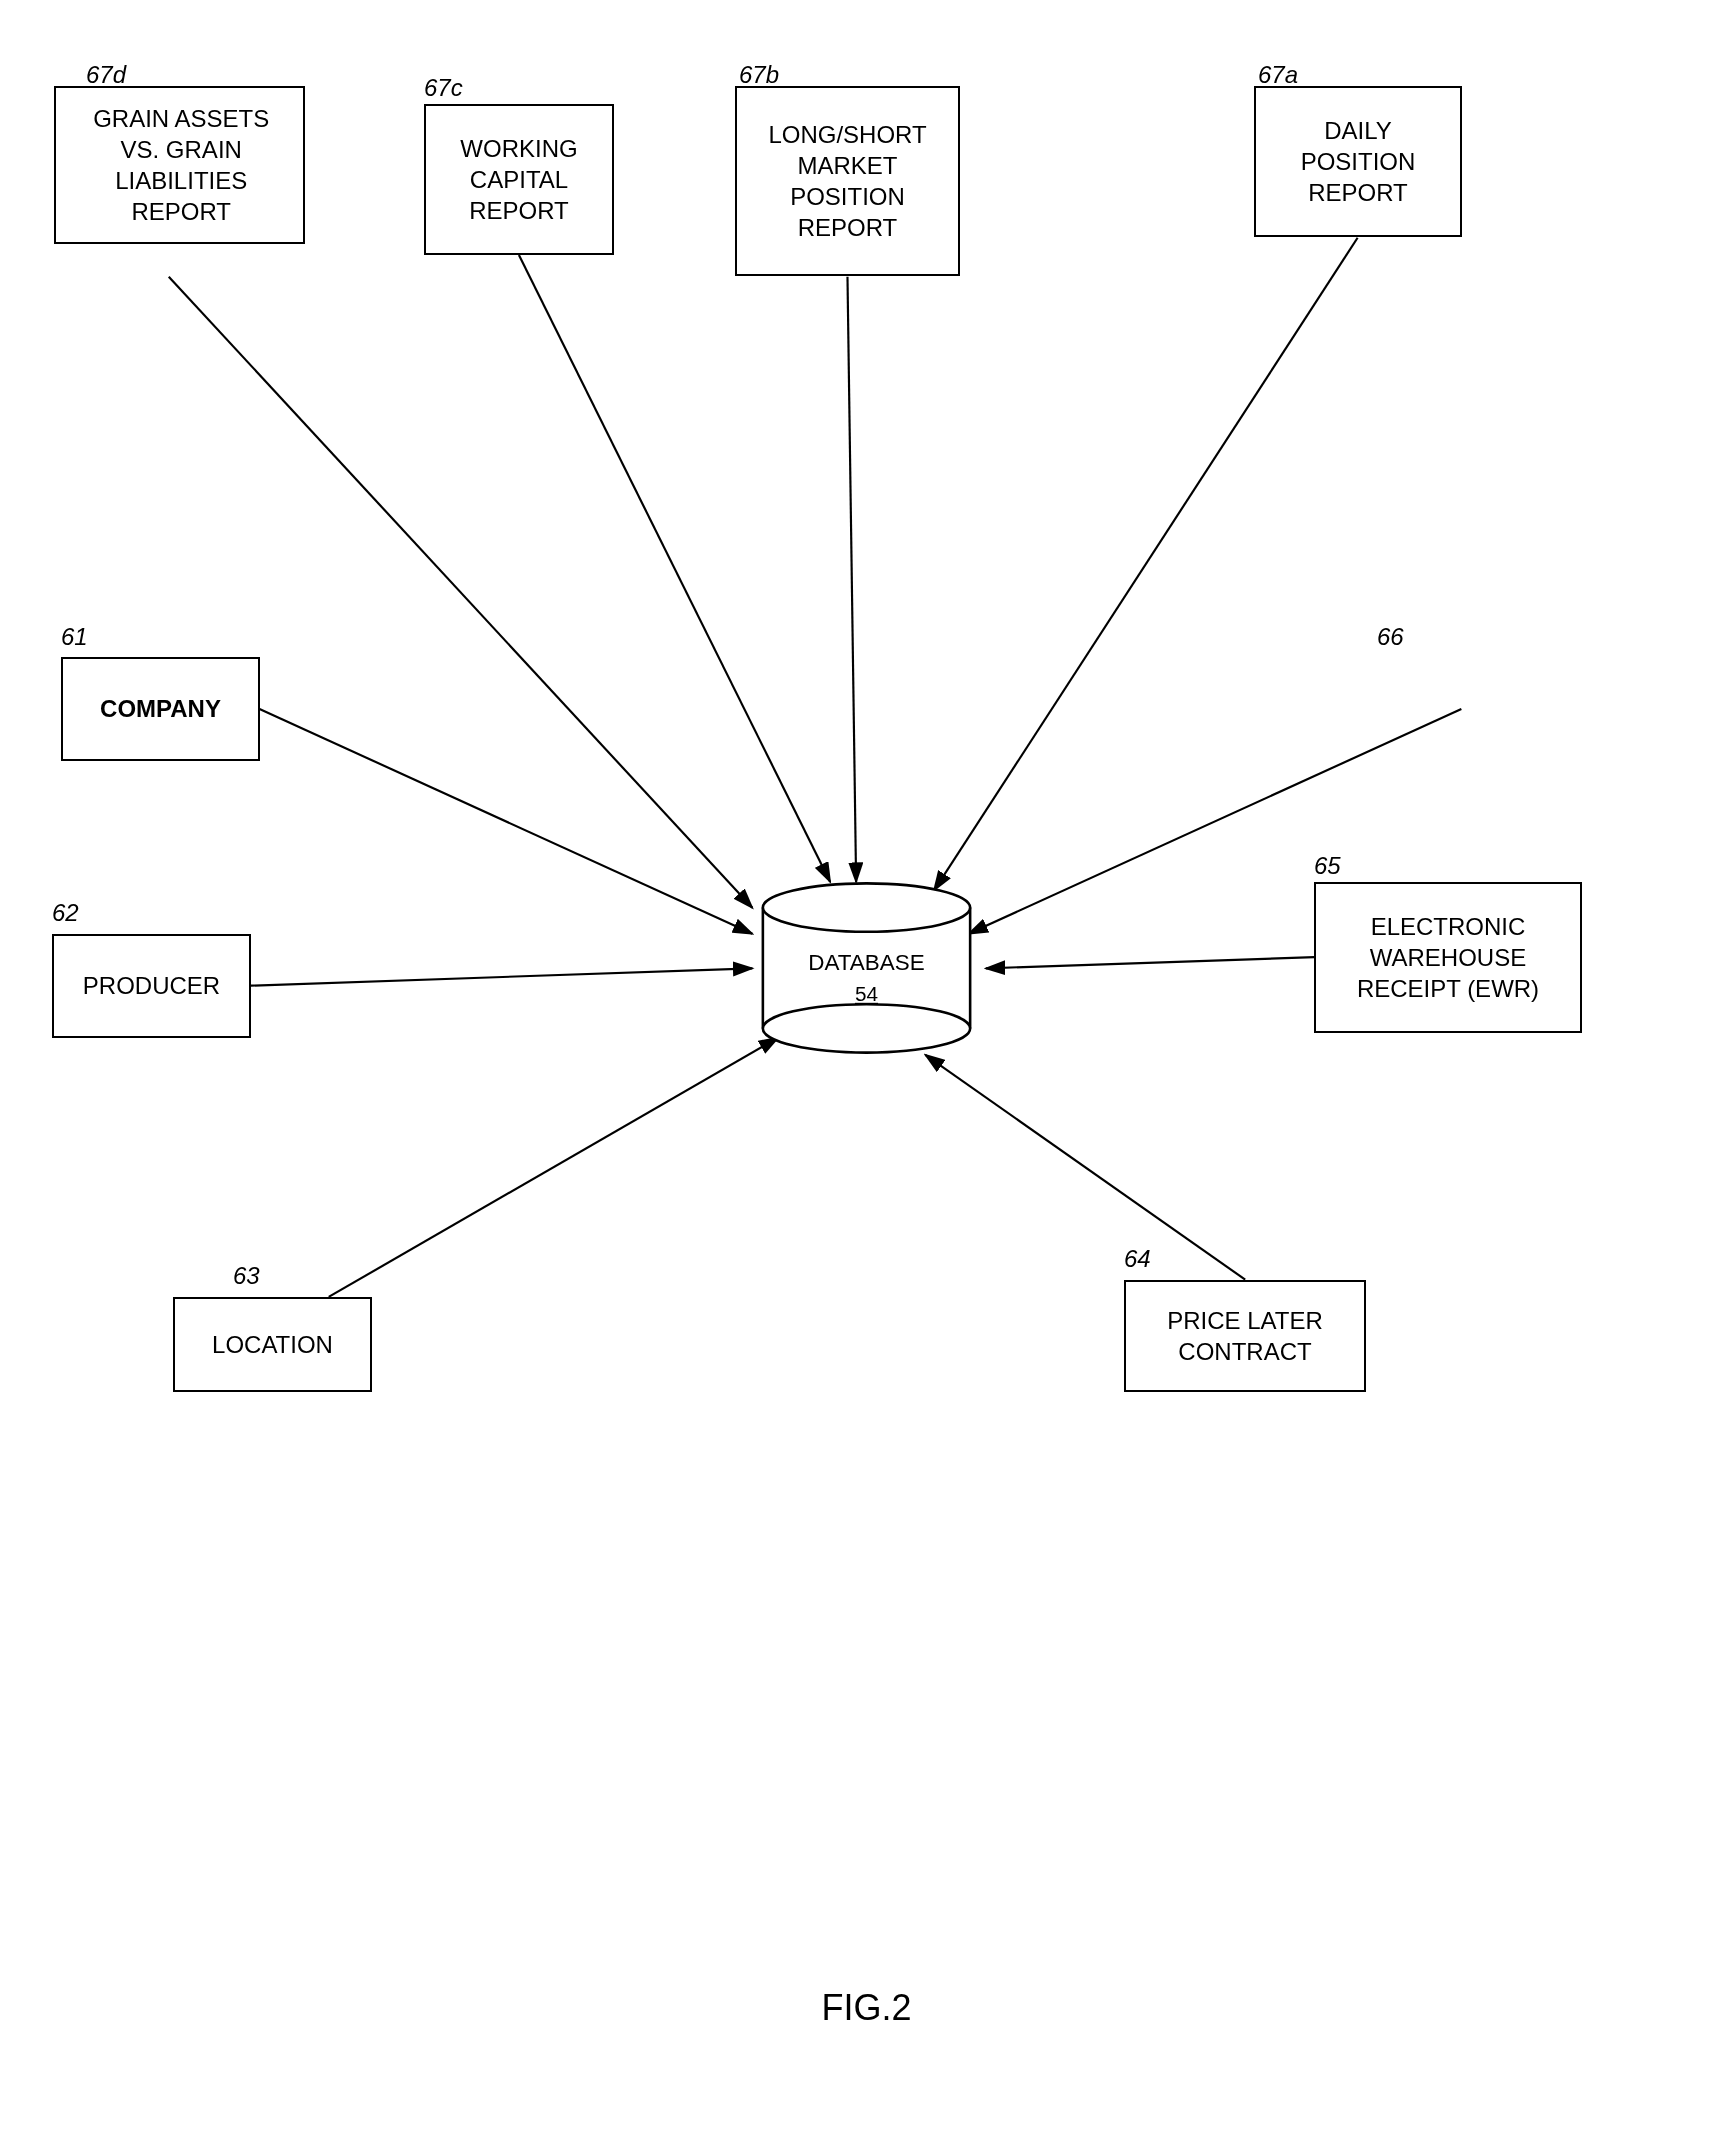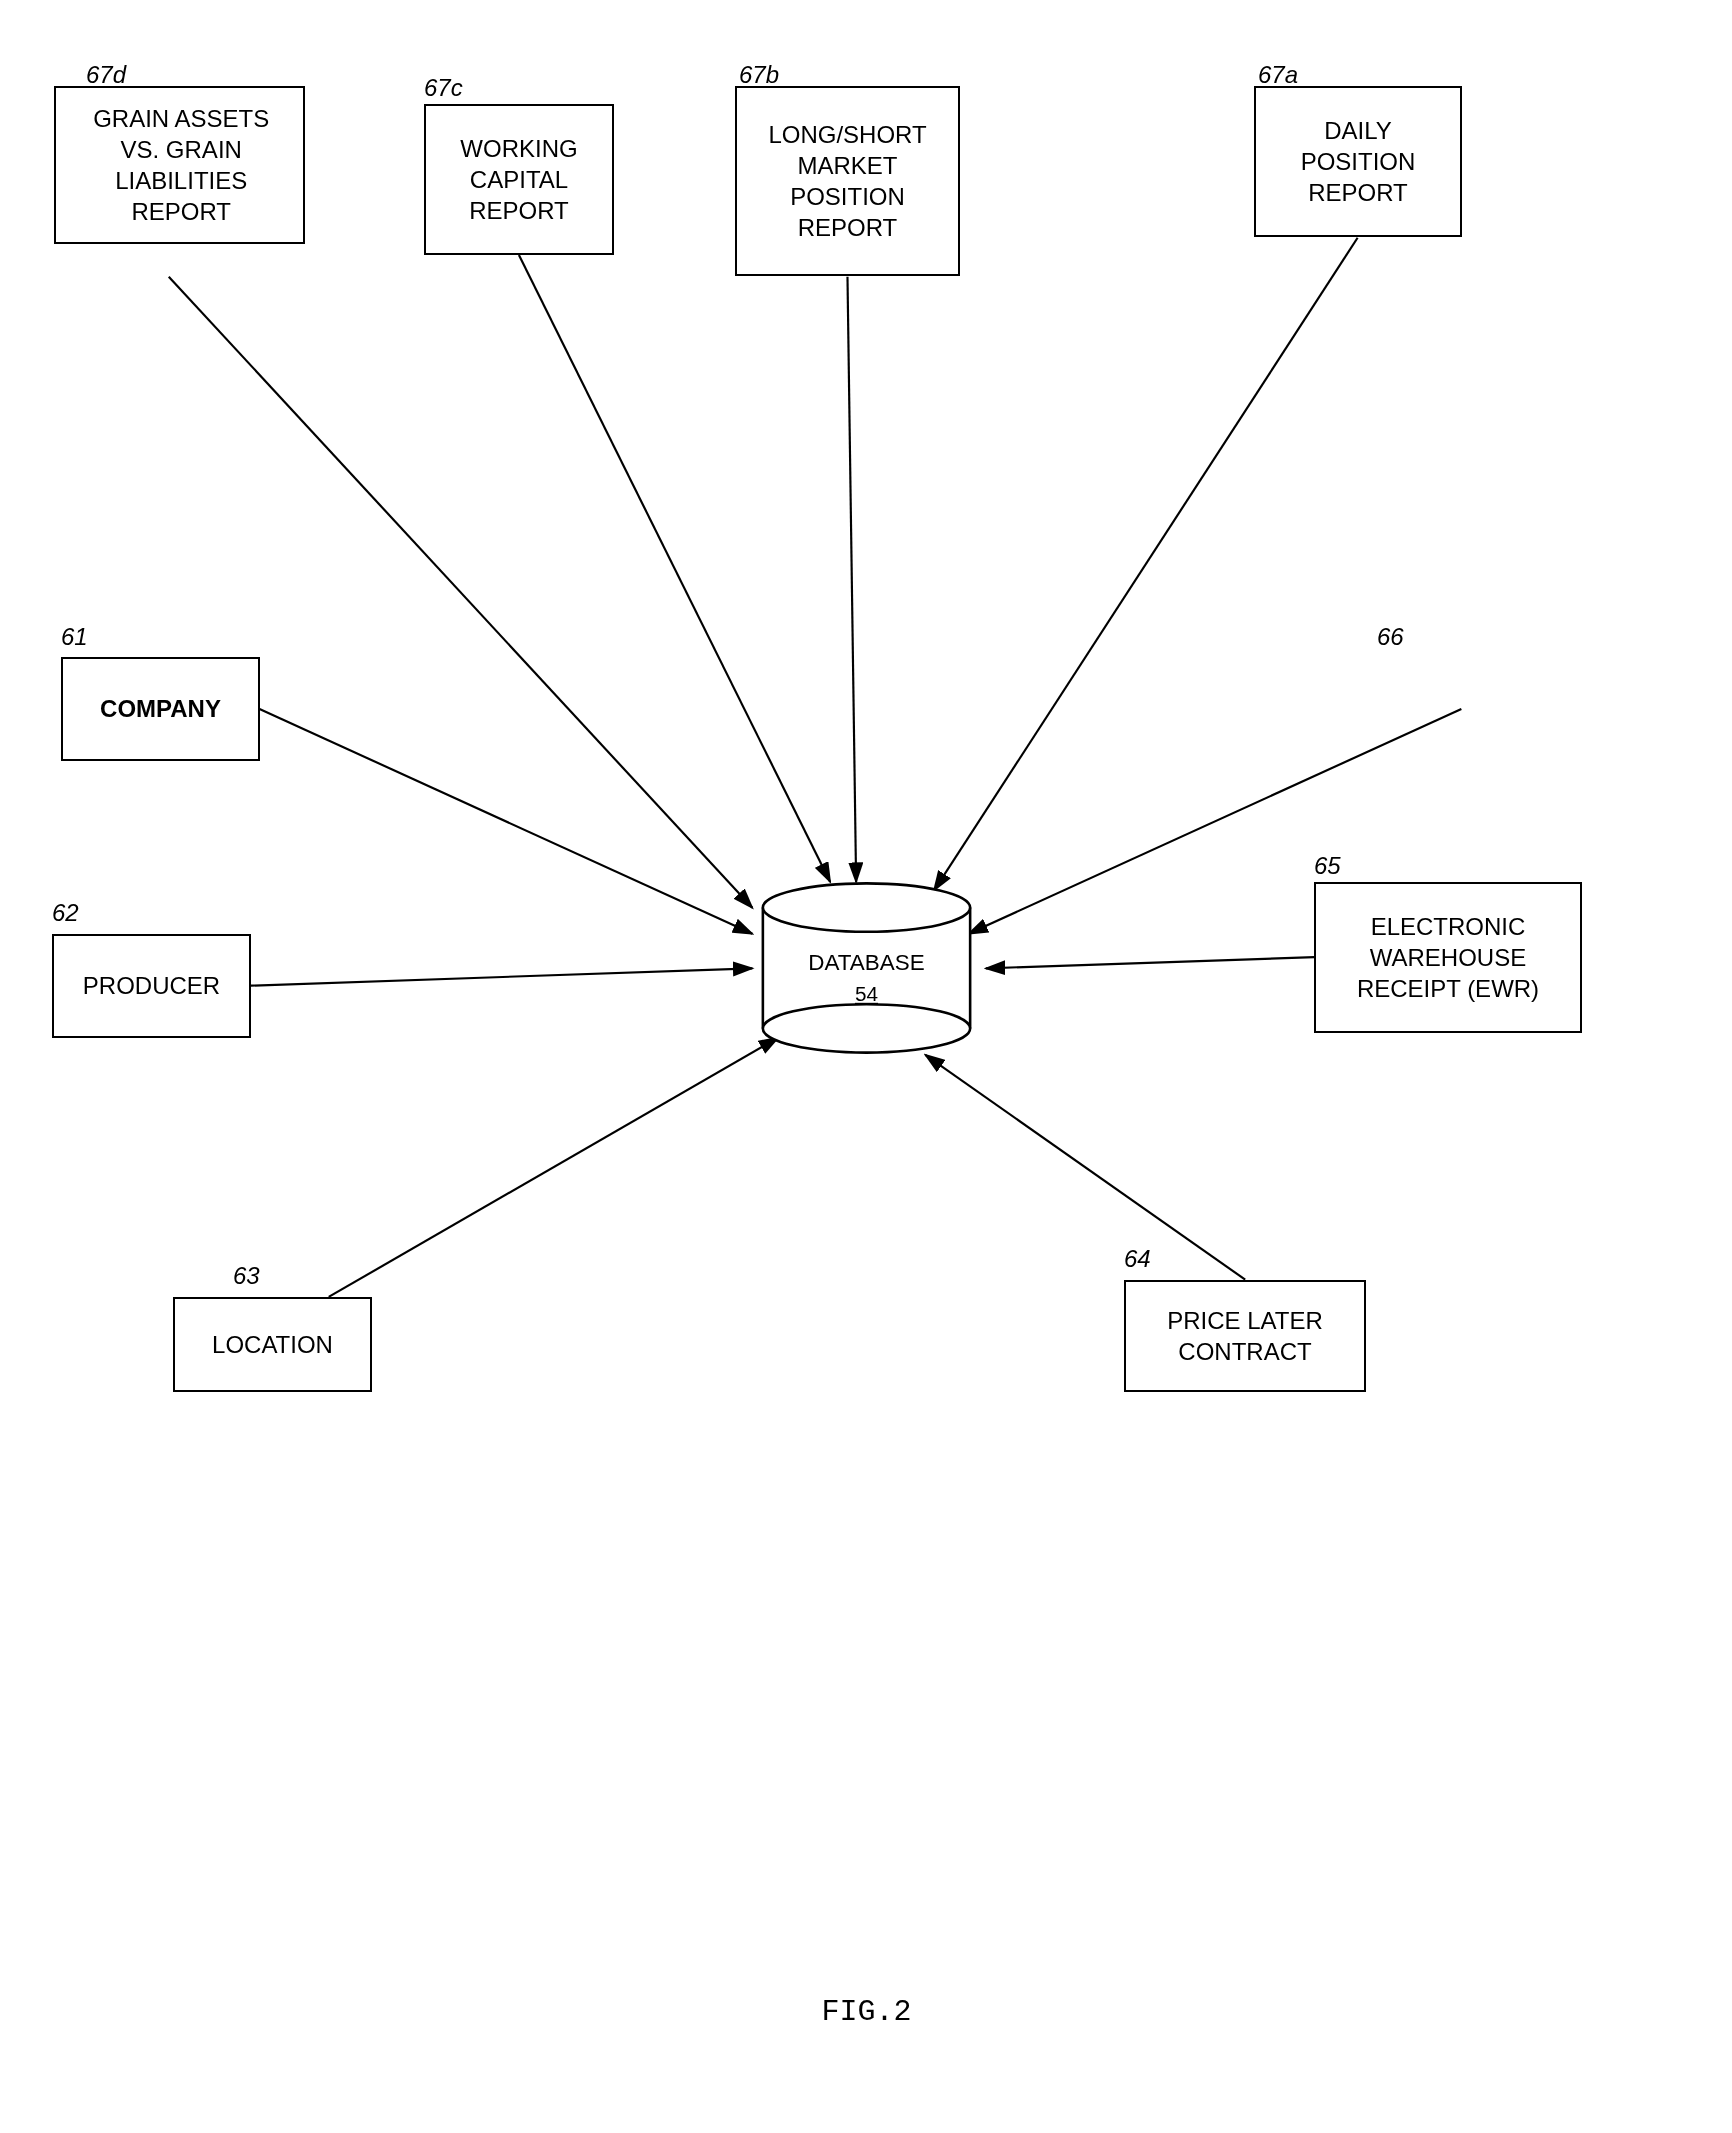--- a/index.html
+++ b/index.html
@@ -44,22 +44,22 @@
 
     .label-tag {
       position: absolute;
       font-style: italic;
       font-size: 24px;
       font-family: Arial, sans-serif;
     }
 
     .fig-label {
       position: absolute;
-      font-size: 30px;
-      font-family: Liberation Mono, monospace;
+      font-size: 36px;
+      font-family: Liberation Sans, sans-serif;
       font-weight: normal;
       text-align: center;
     }
   </style>
 </head>
 <body>
 
 <div class="diagram-container">
 
   <svg class="lines" viewBox="0 0 2004 2467" width="1733" height="2133">

